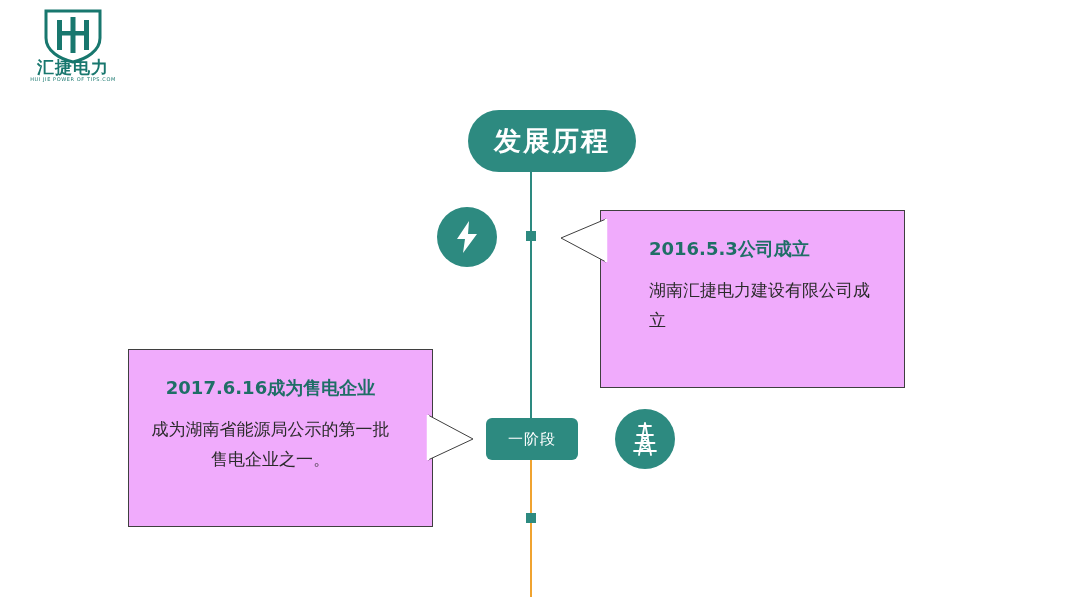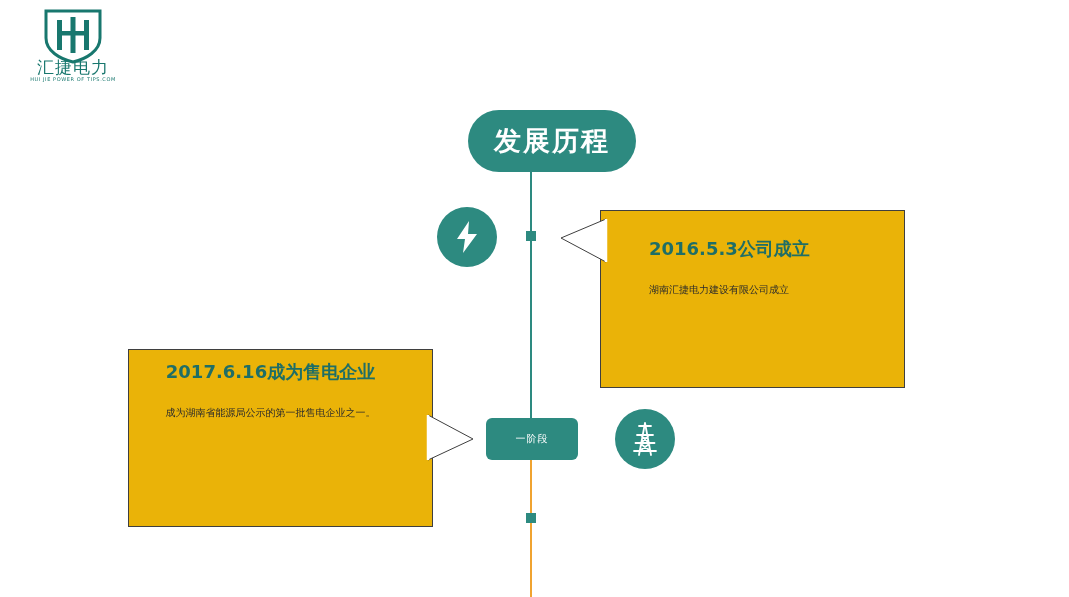--- a/index.html
+++ b/index.html
@@ -37,21 +37,21 @@
     height: 56px;
   }
   .logo-text {
     position: absolute;
     left: 0;
     top: 50px;
     width: 86px;
     text-align: center;
     color: #18776e;
     font-size: 17px;
-    font-weight: normal;
+    font-weight: bold;
     letter-spacing: 1px;
     line-height: 19px;
   }
   .logo-sub {
     position: absolute;
     left: 0;
     top: 68px;
     width: 86px;
     text-align: center;
     color: #18776e;
@@ -107,21 +107,21 @@
   
   .stage-pill {
     position: absolute;
     left: 486px;
     top: 418px;
     width: 92px;
     height: 42px;
     background: #2d8a80;
     border-radius: 6px;
     color: #ffffff;
-    font-size: 10px;
+    font-size: 15px;
     letter-spacing: 1px;
     display: flex;
     align-items: center;
     justify-content: center;
   }
 
   
   .circ-icon {
     position: absolute;
     border-radius: 50%;
@@ -130,49 +130,49 @@
     align-items: center;
     justify-content: center;
   }
   .circ-icon.bolt { left: 437px; top: 207px; width: 60px; height: 60px; }
   .circ-icon.tower { left: 615px; top: 409px; width: 60px; height: 60px; }
 
   
   .callout {
     position: absolute;
     border: 1px solid #3f3f3f;
-    background: #eab308;
+    background: #f0abfc;
     box-sizing: border-box;
   }
   .callout.right {
     left: 600px;
     top: 210px;
     width: 305px;
     height: 178px;
     padding: 26px 22px 0 48px;
   }
   .callout.left {
     left: 128px;
     top: 349px;
     width: 305px;
     height: 178px;
-    padding: 10px 40px 0 20px;
+    padding: 26px 40px 0 20px;
   }
   .callout .c-title {
     color: #1f6e66;
     font-size: 18px;
     font-weight: bold;
     line-height: 24px;
   }
   .callout.right .c-title { text-align: left; }
   .callout.left .c-title { text-align: center; }
   .callout .c-body {
     margin-top: 14px;
     color: #2b2b2b;
-    font-size: 10px;
+    font-size: 17px;
     line-height: 30px;
   }
   .callout.right .c-body { text-align: left; }
   .callout.left .c-body { text-align: center; }
 
   
   .tail-svg {
     position: absolute;
     overflow: visible;
   }

